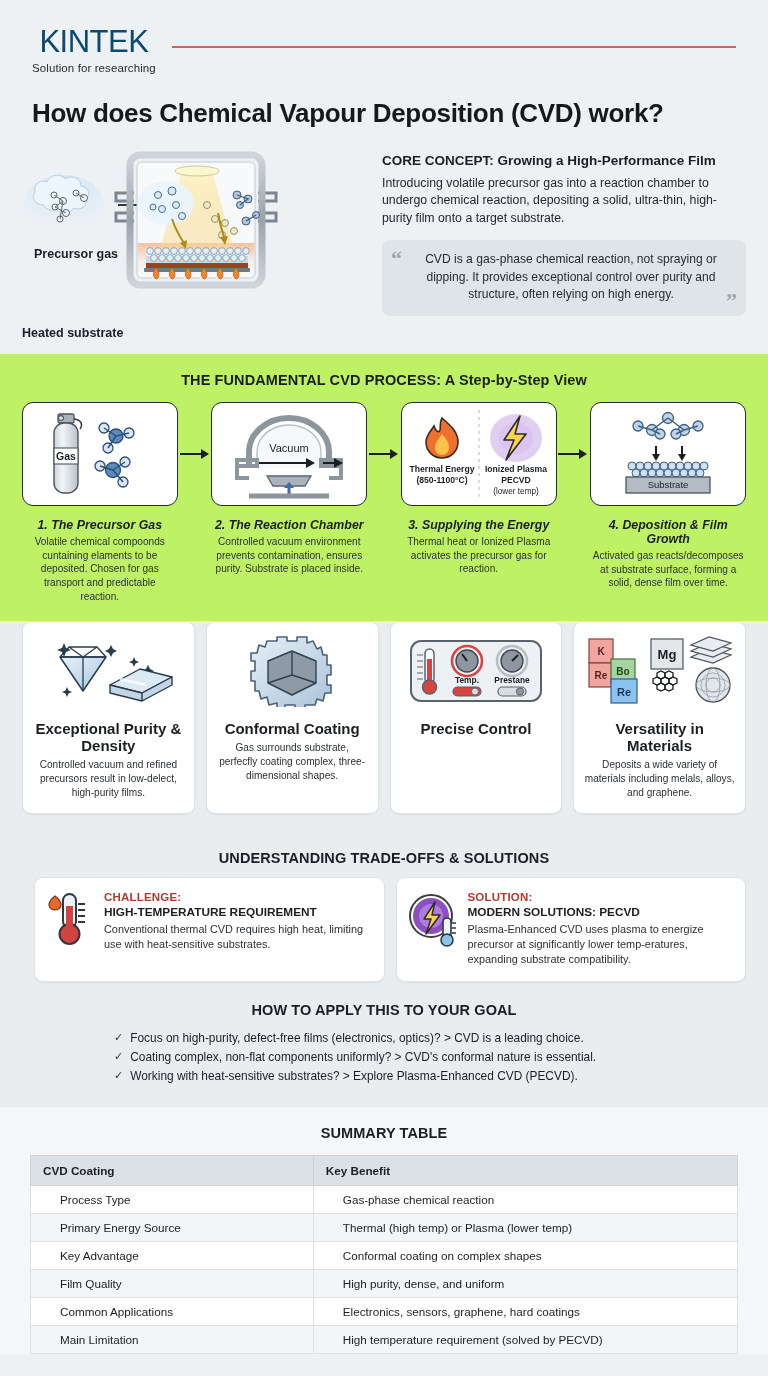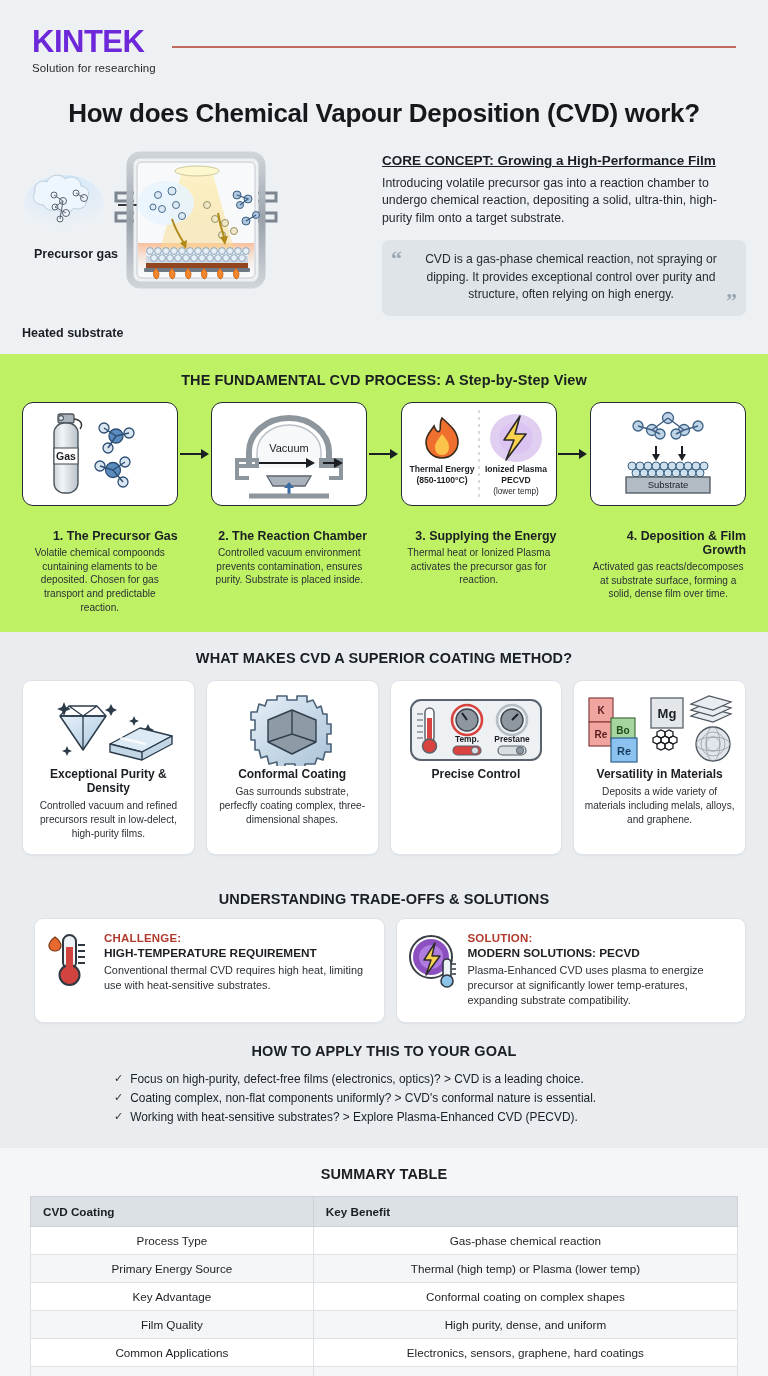--- a/index.html
+++ b/index.html
@@ -13,36 +13,36 @@
   
   .band-hero   { background:#eef1f4; padding:0 0 14px 0; }
   .band-white  { background:#bef264; }
   .band-gray   { background:#e9edf0; }
   .band-light  { background:#f4f6f8; }
 
   
   .header { padding:26px 32px 0 32px; display:flex; align-items:flex-start; }
   .logo-wrap { flex:0 0 auto; }
   .logo {
-    font-size:31px; font-weight:bold; letter-spacing:-0.5px;
-    color:#6d28d9; line-height:1; font-family:"Liberation Sans", sans-serif;
+    font-size:31px; font-weight:normal; letter-spacing:-0.5px;
+    color:#0c4a6e; line-height:1; font-family:"Liberation Sans", sans-serif;text-align:center;
   }
   .logo-sub { font-size:11.5px; color:#2a2a2a; margin-top:5px; letter-spacing:0.1px; }
   .logo-rule { flex:1; height:1.5px; background:#c06a5f; margin:20px 0 0 16px; }
 
   .page-title {
     font-size:26px; font-weight:bold; letter-spacing:-0.3px;
-    padding:24px 32px 0 32px; color:#16191c;text-align:center;
+    padding:24px 32px 0 32px; color:#16191c;
   }
 
   
   .hero { display:flex; padding:14px 22px 0 22px; gap:10px; }
   .hero-left { width:350px; position:relative; }
   .hero-right { flex:1; padding-top:10px; }
-  .core-title { font-size:13.5px; font-weight:bold; margin-bottom:7px;text-decoration:underline; }
+  .core-title { font-size:13.5px; font-weight:bold; margin-bottom:7px; }
   .core-body  { font-size:12.3px; line-height:1.42; color:#24282d; }
   .quote {
     margin-top:13px; background:#dfe4e9; border-radius:7px;
     padding:11px 16px 12px 30px; position:relative;
     font-size:12.1px; line-height:1.45; color:#262b31; text-align:center;
   }
   .quote .qm {
     position:absolute; font-size:22px; color:#9aa5ae; font-weight:bold;
     font-family:"Liberation Serif", serif; line-height:1;
   }
@@ -60,34 +60,34 @@
   .sec-title.tight { padding-bottom:11px; }
 
   
   .proc-row { display:flex; align-items:flex-start; padding:0 22px; gap:0; }
   .proc-item { width:156px; }
   .proc-card {
     height:104px; border:1.4px solid #262b31; border-radius:11px;
     background:#fff; display:flex; align-items:center; justify-content:center;
     position:relative; overflow:hidden;
   }
-  .proc-name { text-align:right; font-size:12.4px; font-weight:bold; margin-top:23px; }
+  .proc-name { text-align:center; font-size:12.4px; font-weight:bold; margin-top:12px;font-style:italic; }
   .proc-desc { text-align:center; font-size:10.1px; line-height:1.35; margin-top:3px; color:#2b3035; padding:0 2px; }
   .arrow { width:34px; display:flex; align-items:center; justify-content:center; height:104px; }
   .arrow svg { display:block; }
 
   
   .ben-row { display:flex; padding:0 22px 18px 22px; gap:11px; }
   .ben-card {
     flex:1; background:#fff; border:1px solid #dfe3e7; border-radius:9px;
     padding:12px 9px 13px 9px; text-align:center;
     box-shadow:0 1px 2px rgba(0,0,0,0.05);
   }
   .ben-icon { height:74px; display:flex; align-items:center; justify-content:center; }
-  .ben-title { font-size:12px; font-weight:bold; margin-top:0; }
+  .ben-title { font-size:15px; font-weight:bold; margin-top:12px; }
   .ben-desc  { font-size:10.1px; line-height:1.37; margin-top:4px; color:#2b3035; }
 
   
   .trade-row { display:flex; padding:0 22px 18px 22px; gap:11px;margin-left:12px; }
   .trade-card {
     flex:1; background:#fff; border:1px solid #dfe3e7; border-radius:9px;
     padding:13px 14px 14px 12px; display:flex; gap:11px; align-items:flex-start;
     box-shadow:0 1px 2px rgba(0,0,0,0.05);
   }
   .trade-ico { flex:0 0 46px; height:56px; display:flex; align-items:center; justify-content:center; }
@@ -102,21 +102,21 @@
   .apply-item { display:flex; gap:7px; font-size:11.9px; line-height:1.62; color:#1b1f23; }
   .chk { color:#333; font-size:11px; }
 
   
   .tbl-wrap { padding:0 30px 0 30px; }
   table { width:100%; border-collapse:collapse; font-size:11.7px; }
   thead th {
     background:#dce1e6; text-align:left; font-weight:bold;
     padding:8px 12px; border:1px solid #ccd2d8;
   }
-  tbody td { padding:7px 29px; border:1px solid #dde1e6; background:#fff;text-align:center; }
+  tbody td { padding:7px 29px; border:1px solid #dde1e6; background:#fff; }
   tbody tr:nth-child(even) td { background:#f3f5f7; }
   .col1 { width:40%; }
 </style>
 </head>
 <body>
 
 <div class="band-hero">
 
   <div class="header">
     <div class="logo-wrap">
@@ -407,21 +407,20 @@
         </svg>
       </div>
       <div class="proc-name">4. Deposition &amp; Film Growth</div>
       <div class="proc-desc">Activated gas reacts/decomposes at substrate surface, forming a solid, dense film over time.</div>
     </div>
   </div>
   <div style="height:18px"></div>
 </div>
 
 <div class="band-gray">
-  <div class="sec-title">WHAT MAKES CVD A SUPERIOR COATING METHOD?</div>
 
   <div class="ben-row">
 
     <div class="ben-card">
       <div class="ben-icon">
         <svg width="140" height="72" viewBox="0 0 140 72">
           <defs>
               <linearGradient id="dia" x1="0" y1="0" x2="1" y2="1">
             <stop offset="0%" stop-color="#e8f2fa"></stop>
                 <stop offset="100%" stop-color="#a9c6de"></stop>

